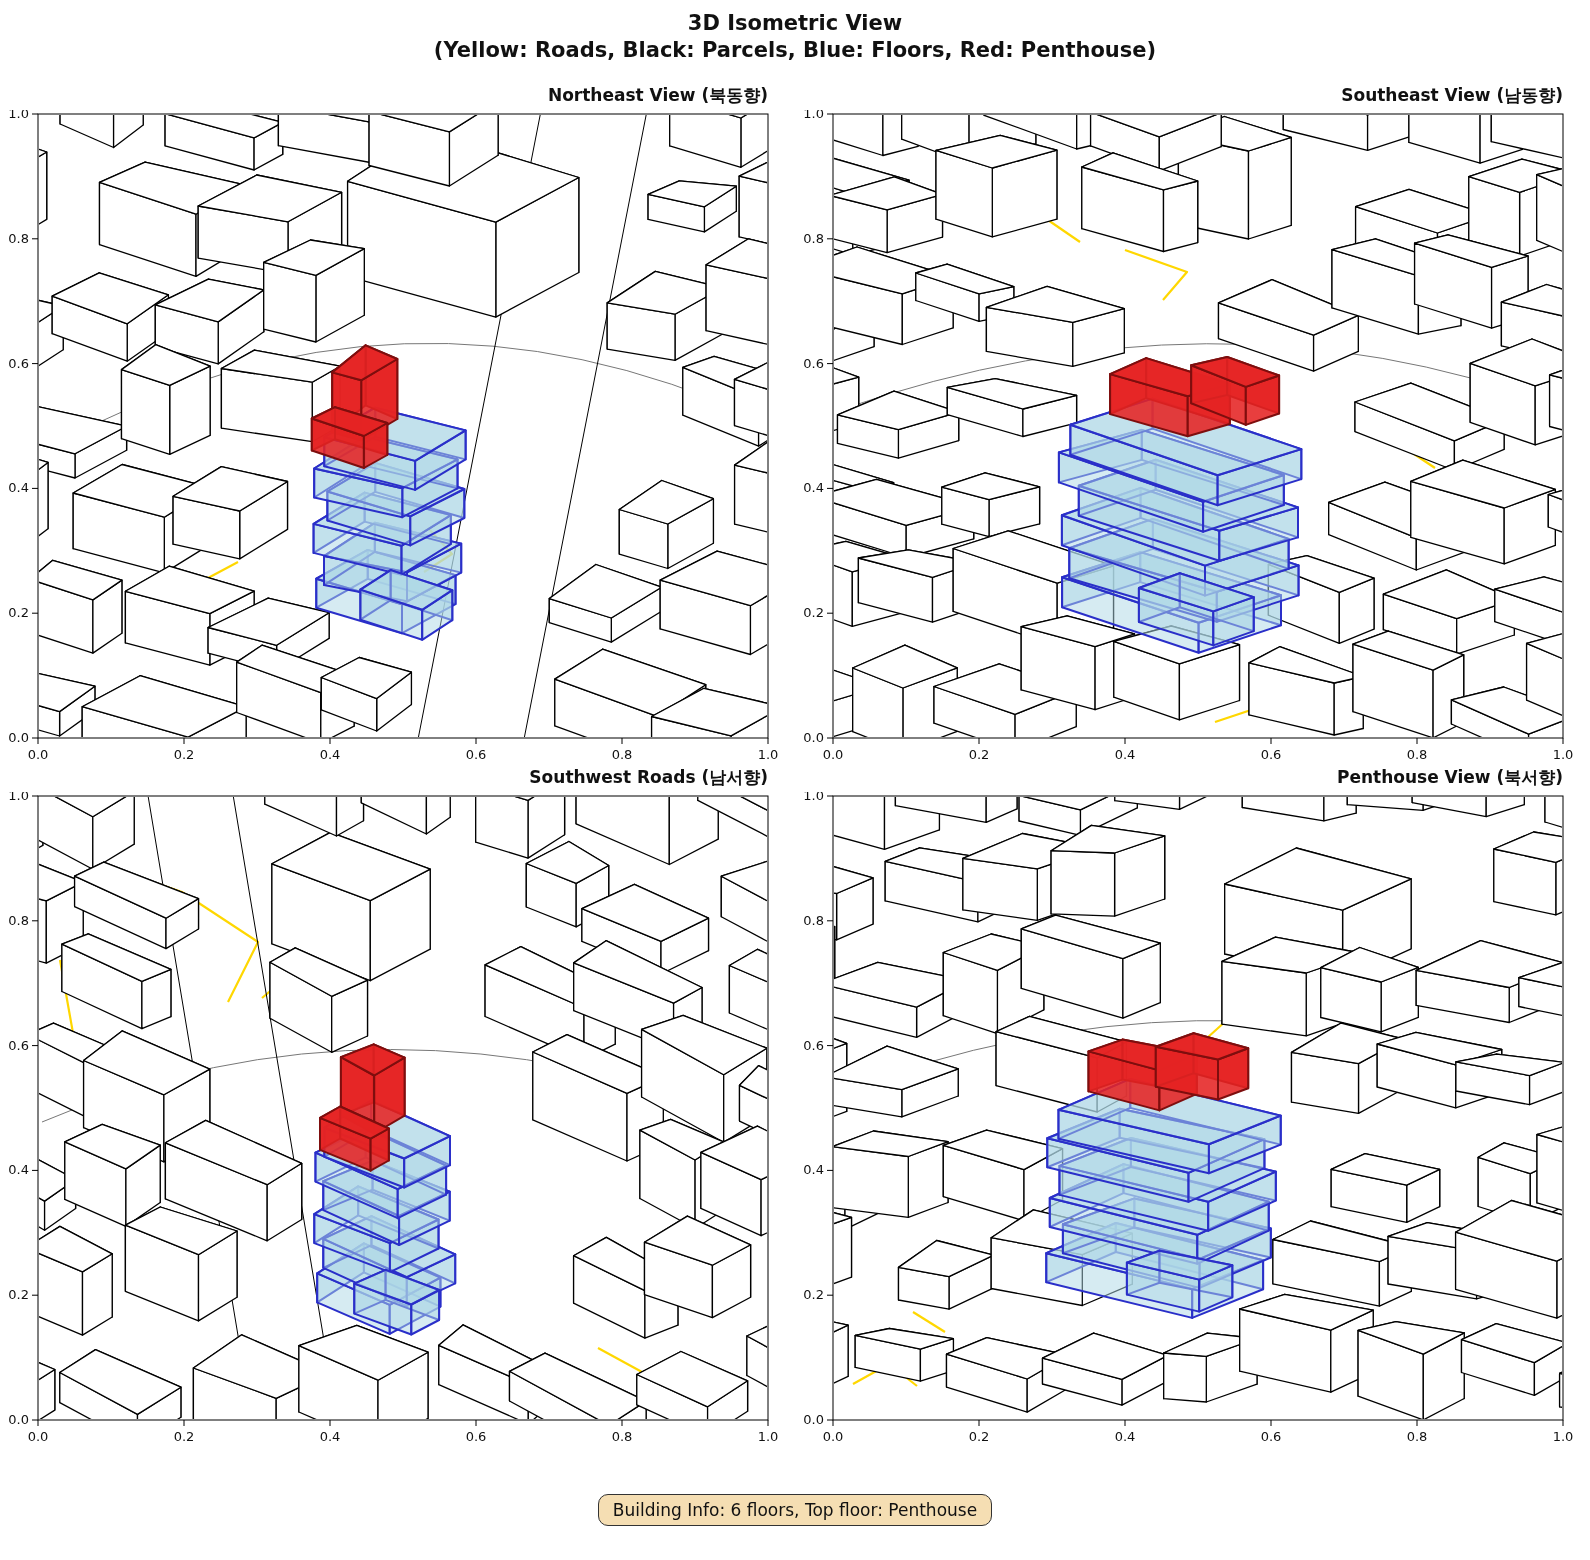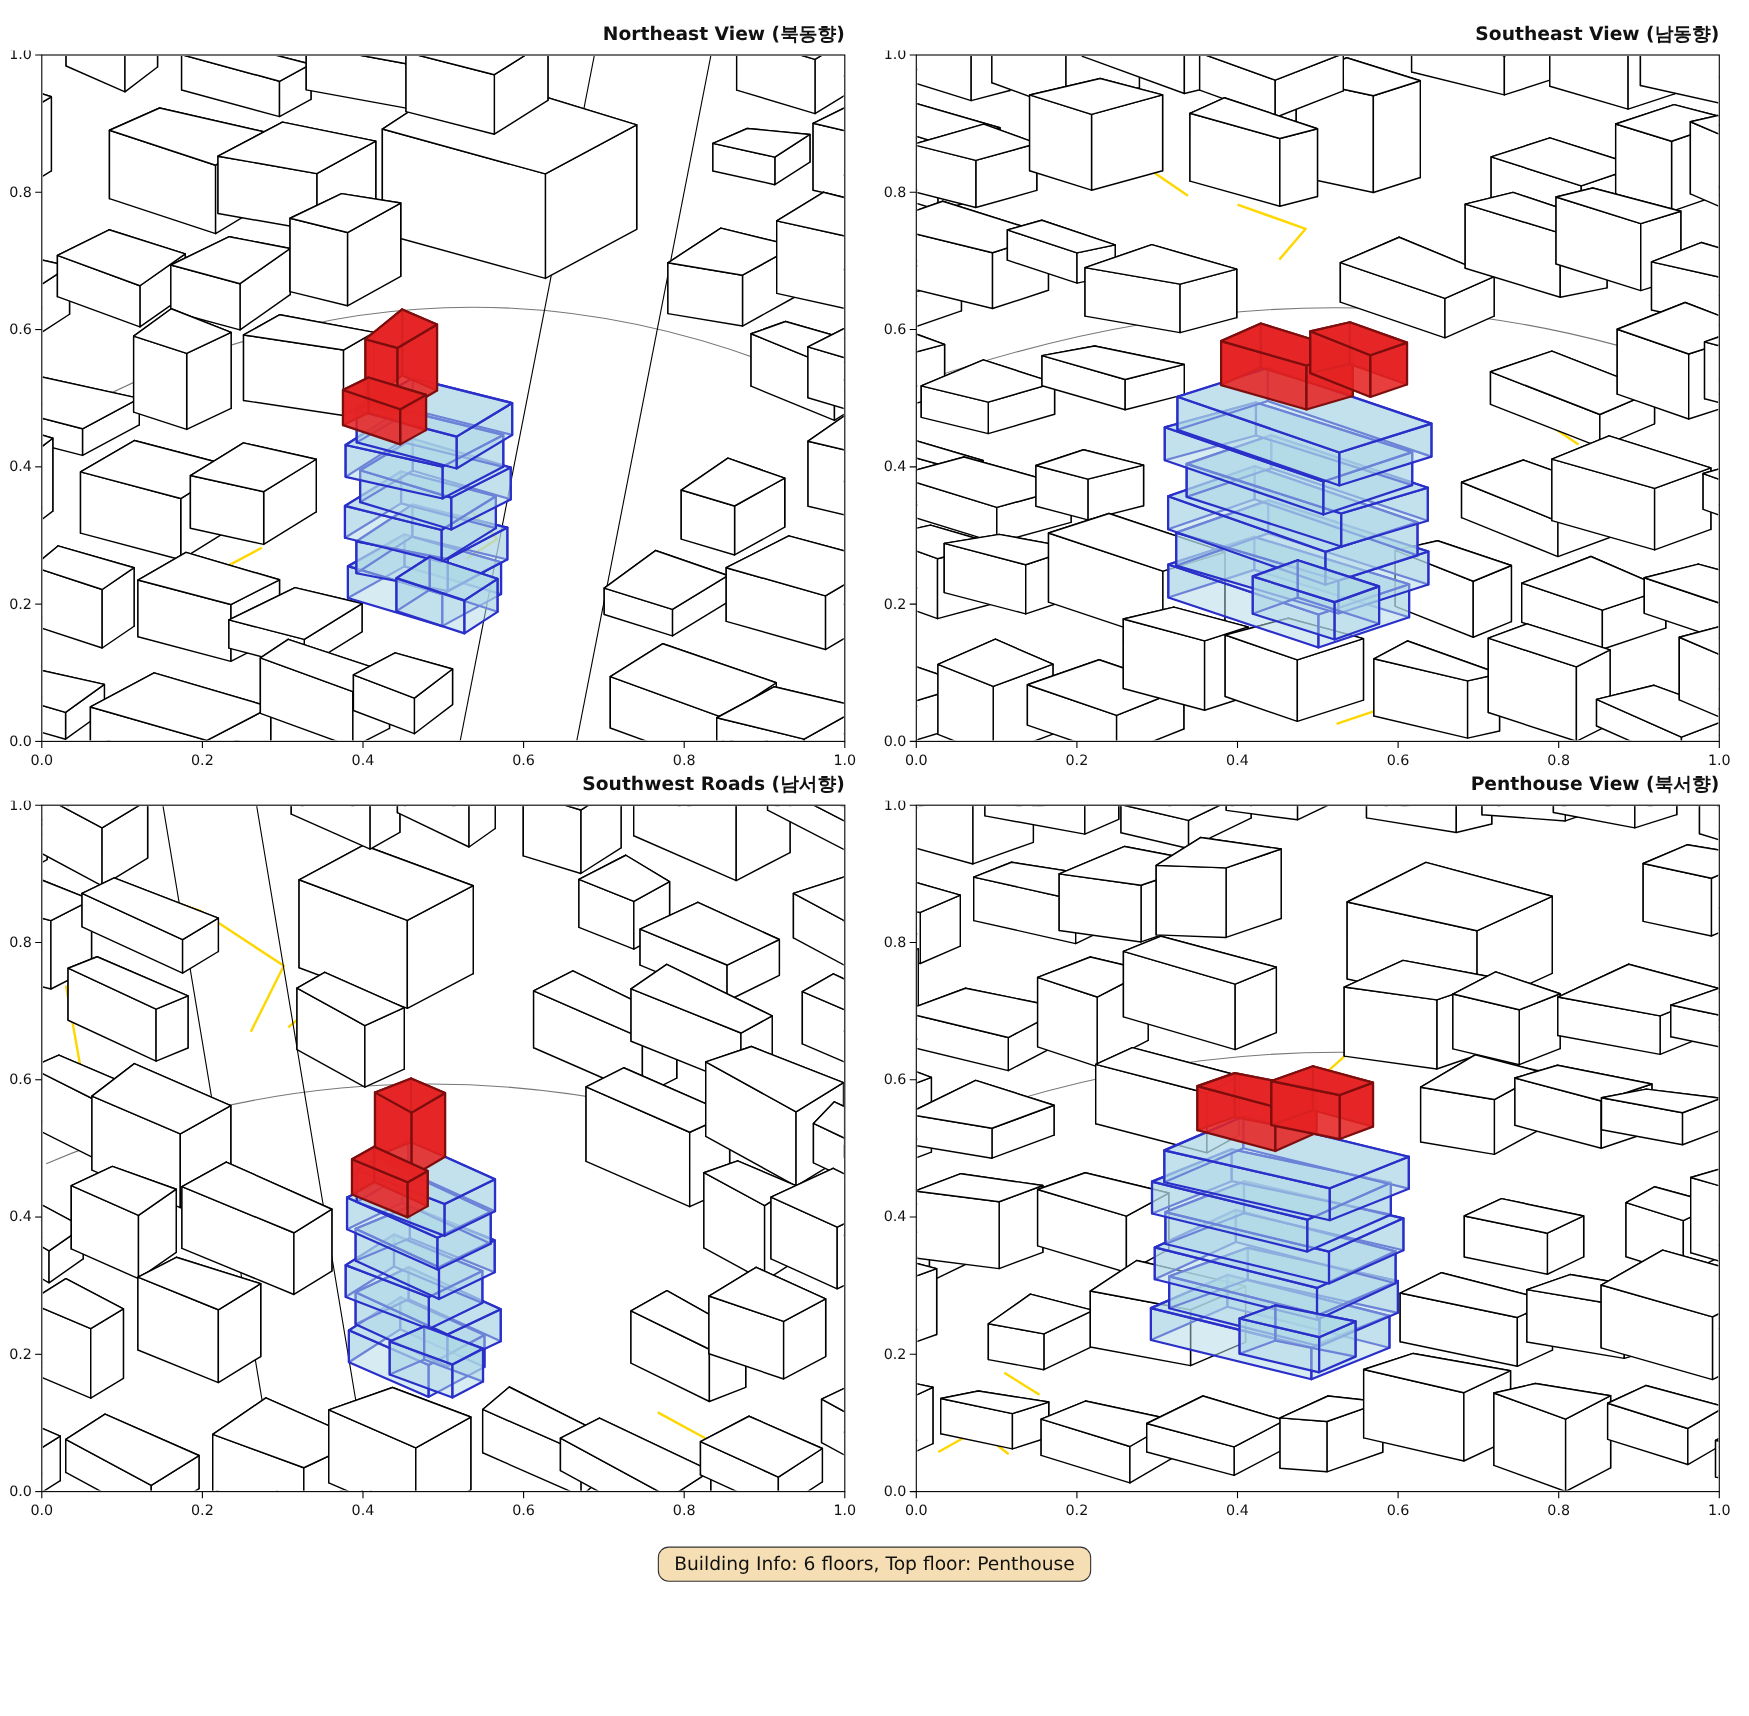--- a/index.html
+++ b/index.html
@@ -6,27 +6,31 @@
   body{width:1590px;height:1560px;font-family:"DejaVu Sans","Liberation Sans",sans-serif;color:#111;}
   .fig{width:1590px;height:1560px;position:relative;overflow:hidden;}
   .hdr{padding-top:10px;text-align:center;}
   .fig-title{font-size:21px;font-weight:bold;line-height:27px;}
   .fig-subtitle{font-size:21px;font-weight:bold;line-height:27px;}
   .grid{margin-top:16px;display:grid;grid-template-columns:795px 795px;}
   .cell{width:795px;}
   .sp-title{width:730px;margin-left:38px;text-align:right;font-size:17px;font-weight:bold;height:30px;line-height:30px;}
   svg.plot{display:block;}
   svg text{font-family:"DejaVu Sans","Liberation Sans",sans-serif;font-size:13px;fill:#111;}
-  .footer{text-align:center;margin-top:26px;}
+  .footer{text-align:center;margin-top:50px;}
   .badge{display:inline-block;font-size:17px;padding:5px 14px;border-radius:10px;border:1.5px solid #333;}
 </style>
 </head>
 <body>
 
 <div class="fig">
+  <div class="hdr">
+    <div class="fig-title">3D Isometric View</div>
+    <div class="fig-subtitle">(Yellow: Roads, Black: Parcels, Blue: Floors, Red: Penthouse)</div>
+  </div>
 
   <div class="grid">
     <div class="cell">
       <div class="sp-title">Northeast View (북동향)</div>
       <svg class="plot" width="795" height="652" viewBox="0 0 795 652">
           <defs>
             <clipPath id="clip0">
               <rect x="39" y="5" width="728" height="622"></rect>
             </clipPath>
           </defs>

